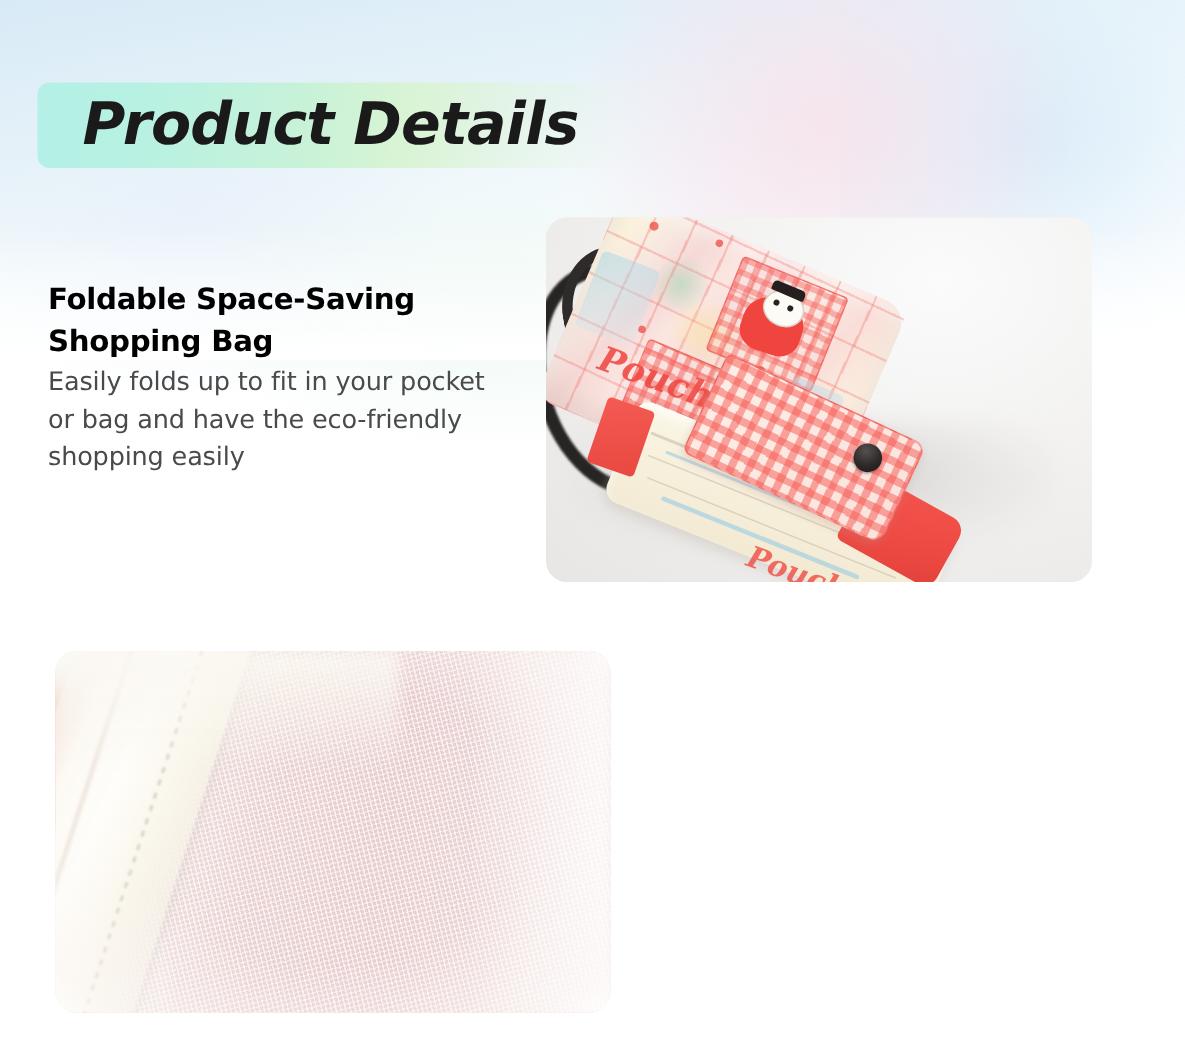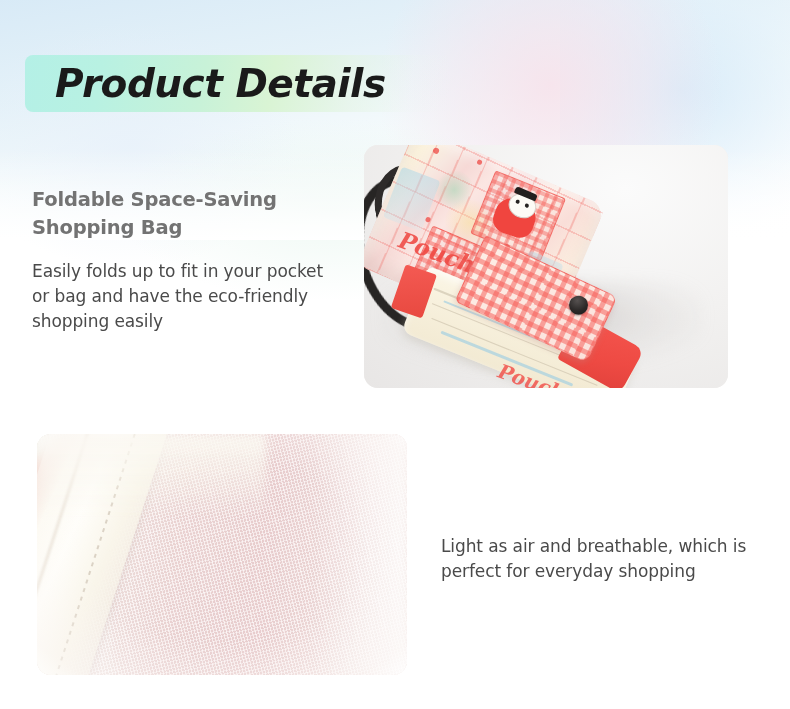--- a/index.html
+++ b/index.html
@@ -108,37 +108,37 @@
     color: #1a1a1a;
     white-space: nowrap;
   }
 
   
   .feature-heading {
     position: absolute;
     font-family: "DejaVu Sans", sans-serif;
     font-size: 19.5px;
     font-weight: 700;
-    color: #737373;
+    color: #000000;
     line-height: 28px;
     letter-spacing: -0.2px;
   }
   .feature-body {
     position: absolute;
     font-family: "DejaVu Sans", sans-serif;
     font-size: 17px;
     font-weight: 400;
     color: #4a4a4a;
     line-height: 25px;
     letter-spacing: -0.1px;
   }
 
   
   #block1-heading { left: 32px; top: 186px; width: 300px; }
-  #block1-body    { left: 32px; top: 259px; width: 300px; }
+  #block1-body    { left: 32px; top: 243px; width: 300px; }
 
   
   #block2-heading { left: 441px; top: 485px; width: 345px; }
   #block2-body    { left: 441px; top: 534px; width: 330px; }
 
   
   .photo-card {
     position: absolute;
     overflow: hidden;
     border-radius: 14px;
@@ -587,15 +587,14 @@
       <div class="fab-finger"></div>
       <div class="fab-hem"></div>
       <div class="fab-hem-edge"></div>
       <div class="fab-hem-stitch"></div>
       <div class="fab-blurtop"></div>
       <div class="fab-soft-right"></div>
       <div class="fab-vignette"></div>
     </div>
   </div>
 
-  <div class="feature-body" id="block2-body">Light as air and breathable, which is perfect for everyday shopping</div>
 
 </div>
 
 </body></html>

